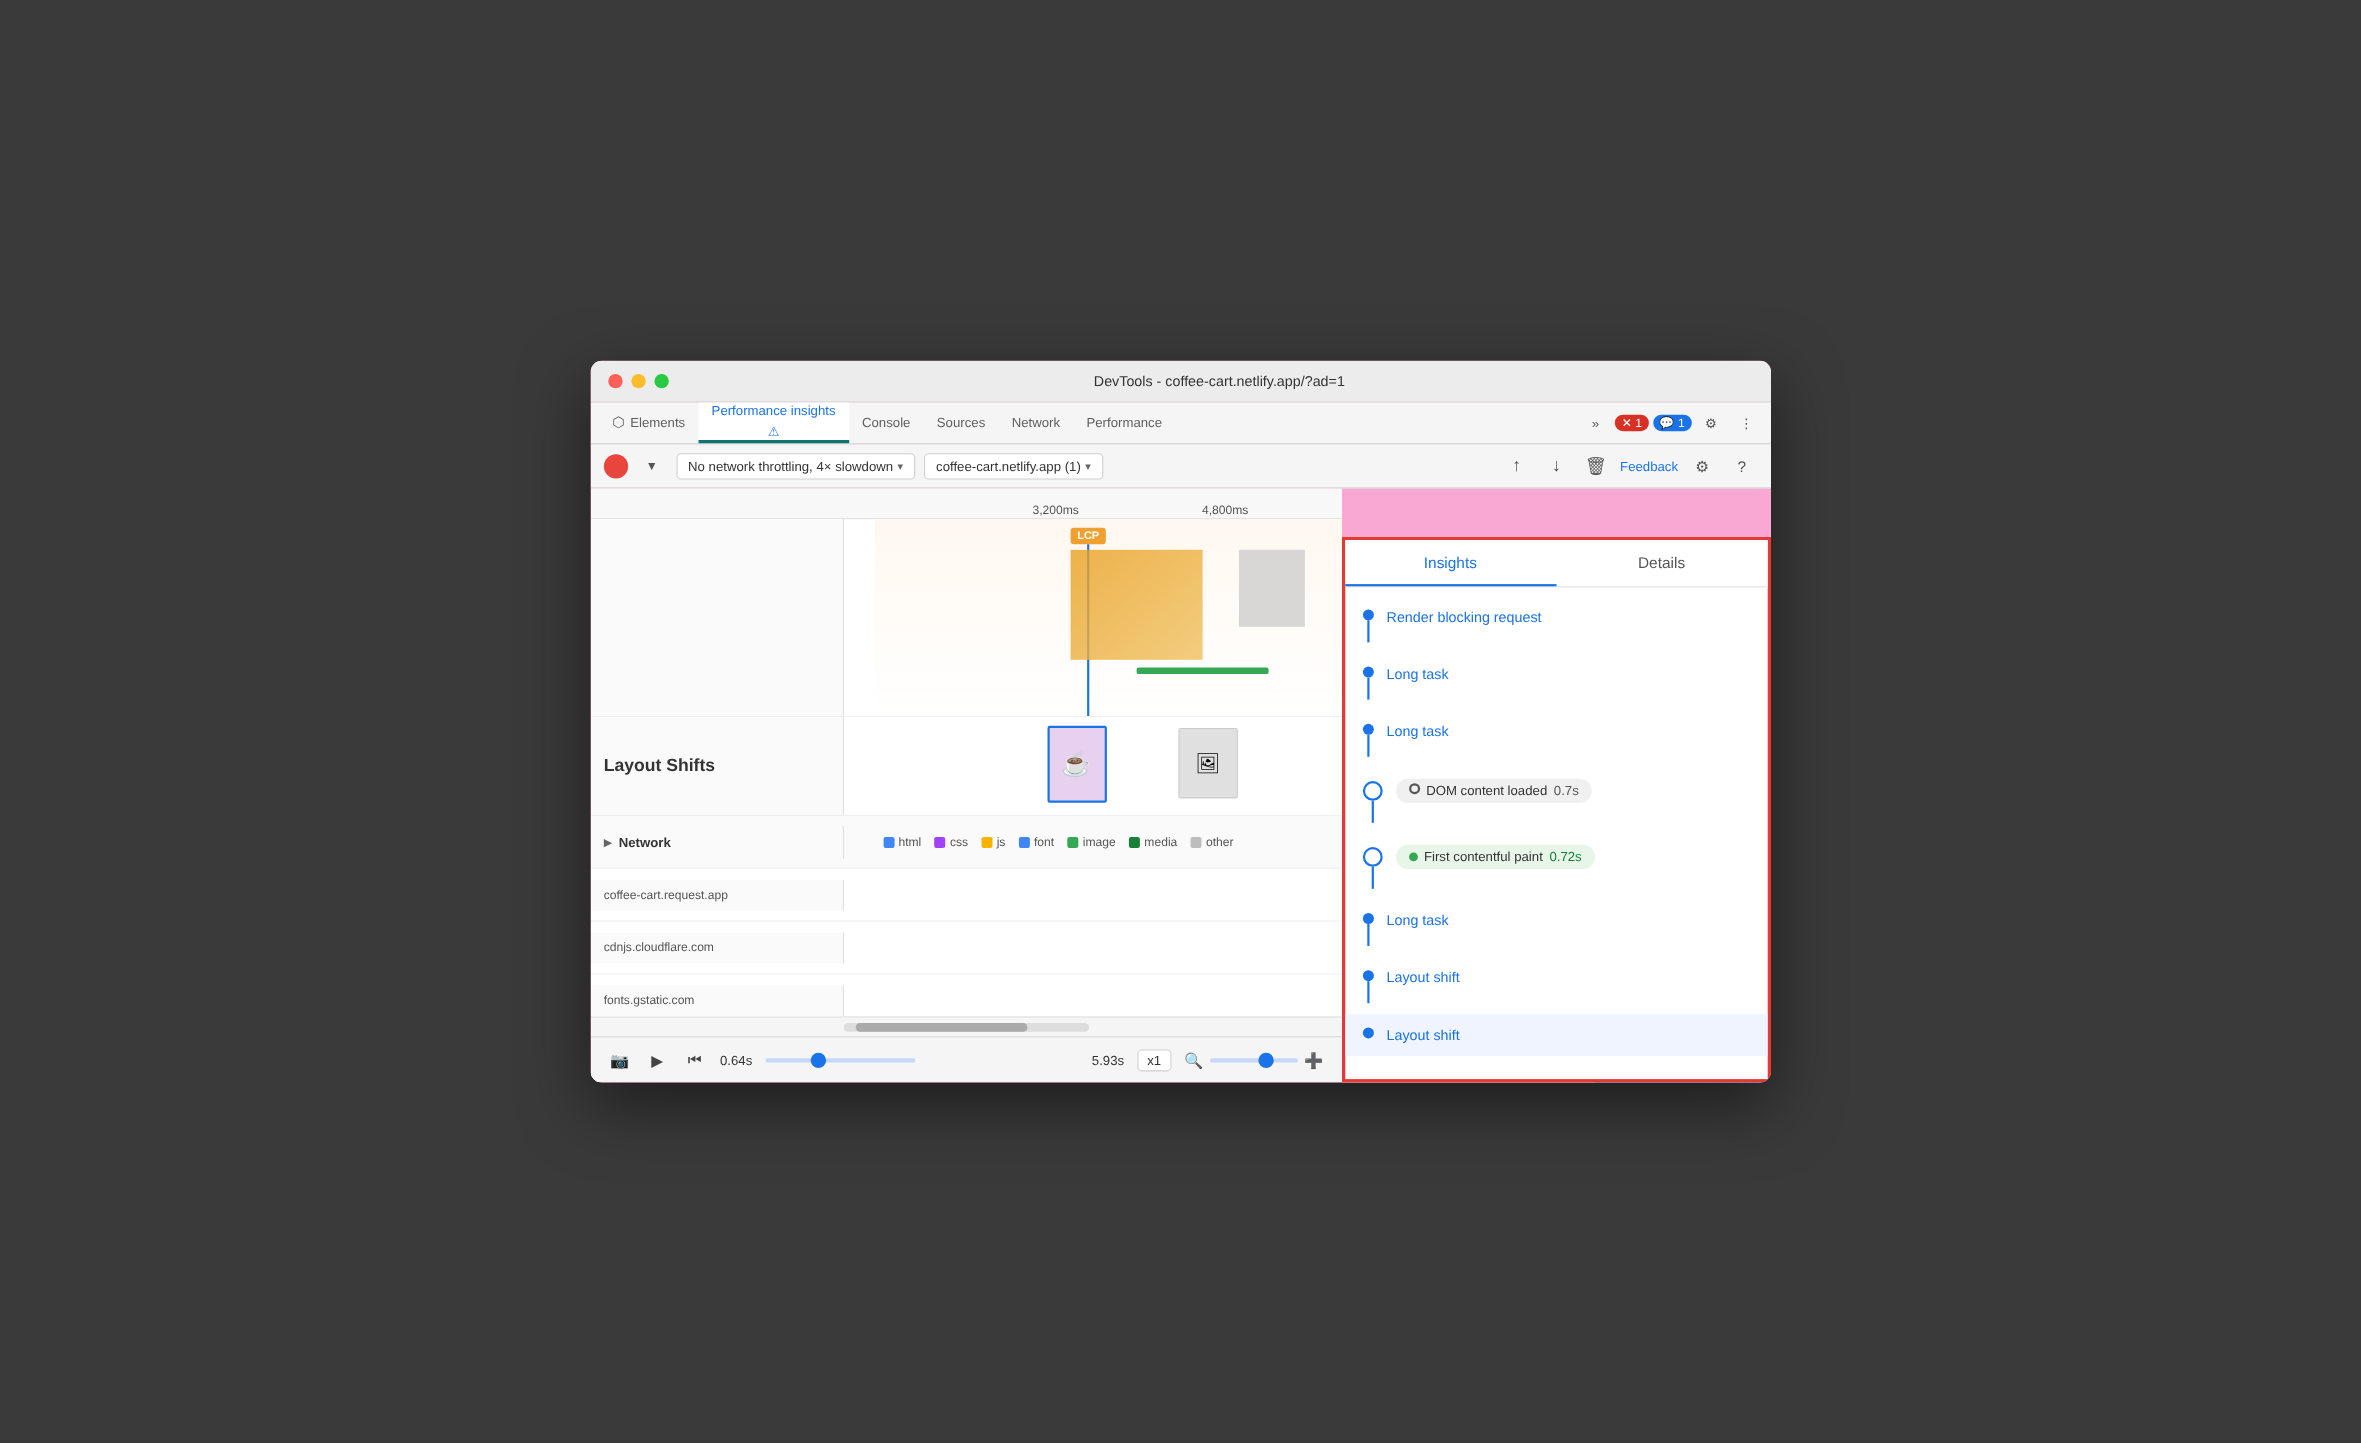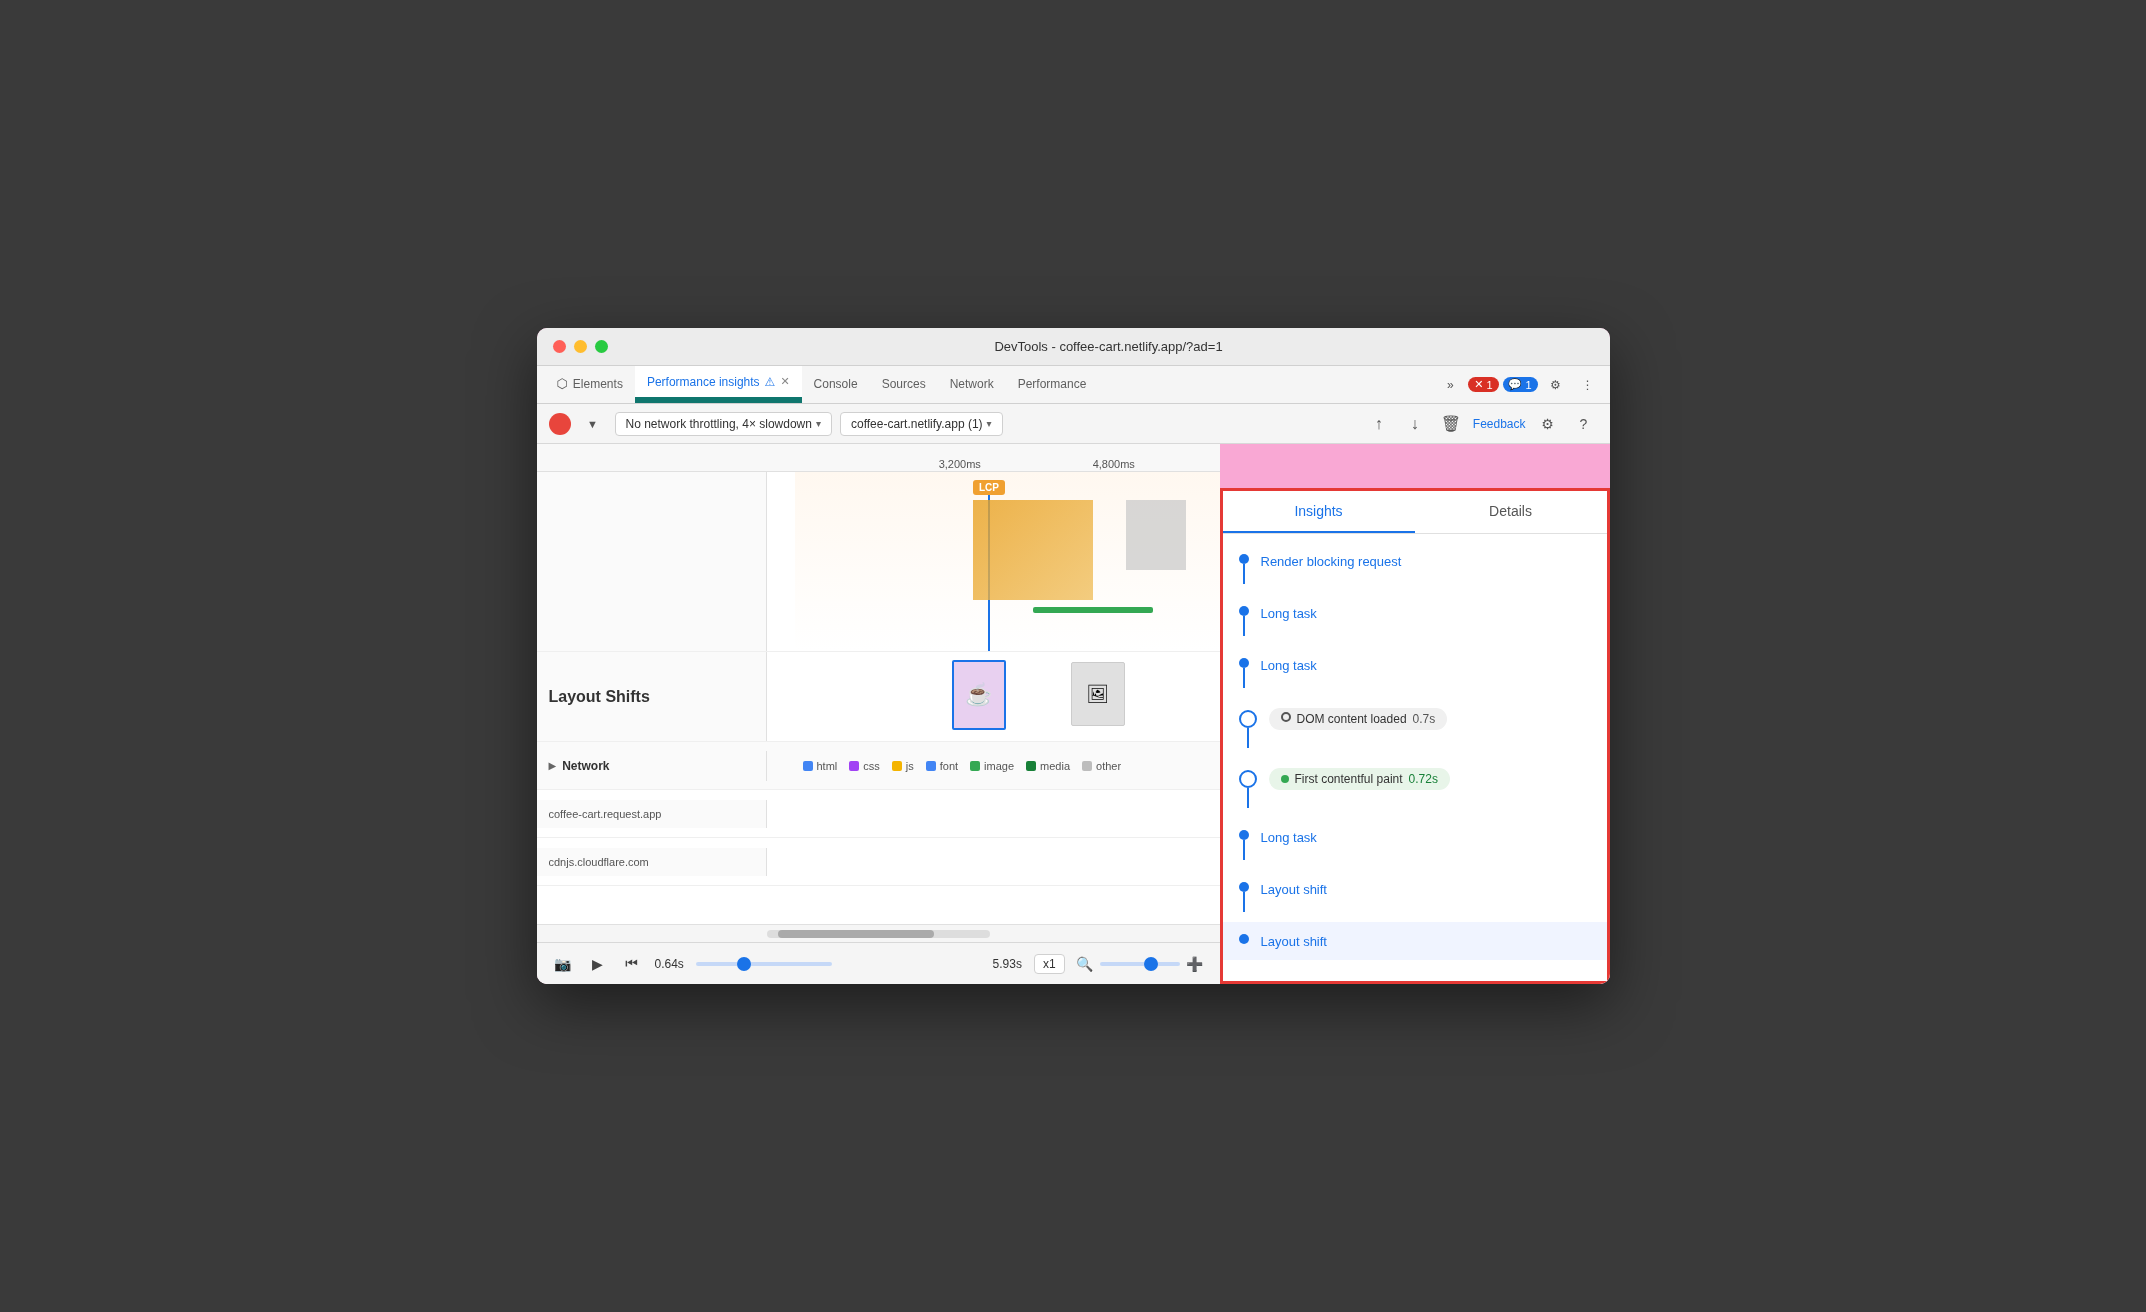--- a/index.html
+++ b/index.html
@@ -66,22 +66,23 @@
       align-items: center;
       padding: 0 12px;
       font-size: 12px;
       color: #5f5f5f;
       cursor: pointer;
       gap: 5px;
       border-bottom: 2px solid transparent;
     }
     .tab-item.active {
       color: #1a73e8;
-      border-bottom: 6px solid #0f766e;
+      border-bottom: 3px solid #0f766e;
       background: #fff;
+      flex-direction: column;
     }
     .tab-spacer { flex: 1; }
     .tab-icons {
       display: flex;
       align-items: center;
       gap: 4px;
     }
     .tab-icon-btn {
       display: flex;
       align-items: center;
@@ -765,20 +766,28 @@
         </div>
 
         <div class="timeline-row network-item-row">
           <div class="row-label">
             <span style="font-size:11px; color:#555;">cdnjs.cloudflare.com</span>
           </div>
           <div class="row-content" style="position:relative;">
           </div>
         </div>
 
+        <div class="timeline-row network-item-row">
+          <div class="row-label">
+            <span style="font-size:11px; color:#555;">fonts.gstatic.com</span>
+          </div>
+          <div class="row-content" style="position:relative;">
+            
+          </div>
+        </div>
 
       </div>
 
       <div class="scrollbar-area">
         <div class="scrollbar-track">
           <div class="scrollbar-thumb"></div>
         </div>
       </div>
 
       <div class="playback-bar">

